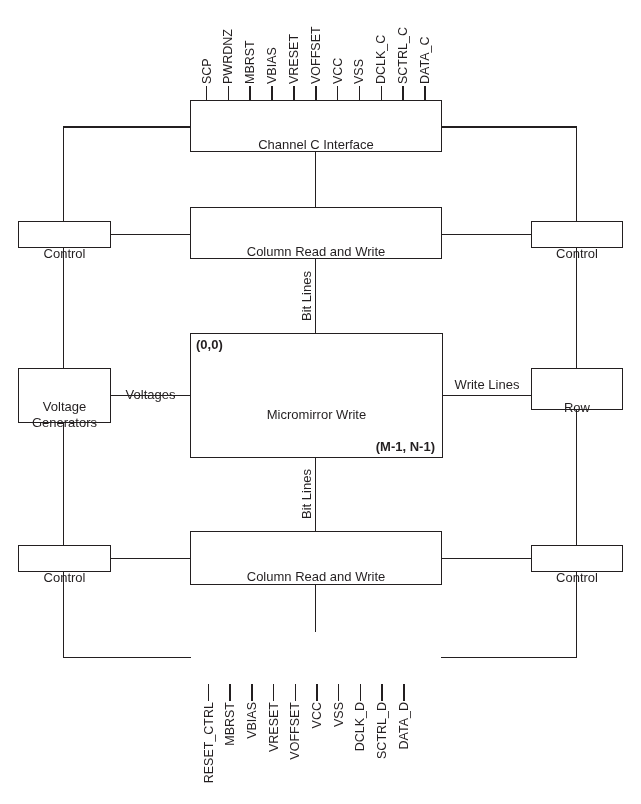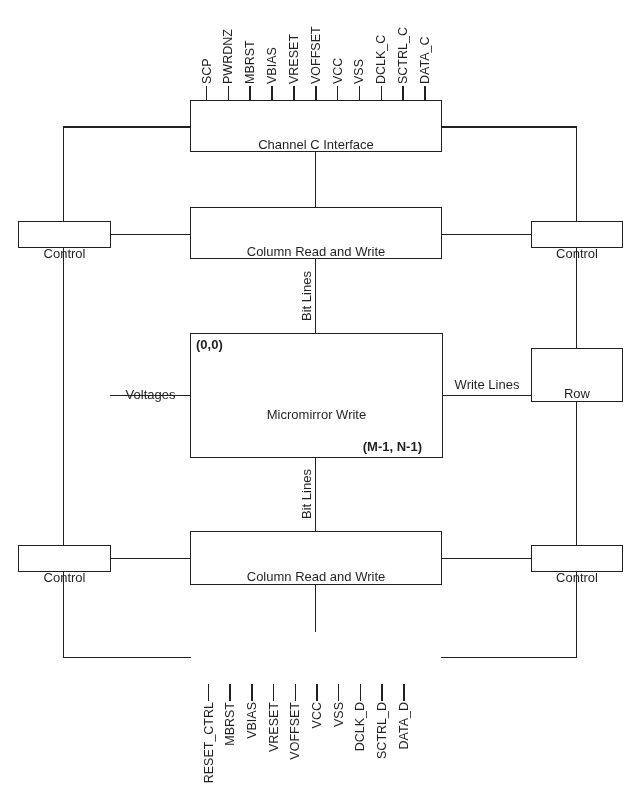--- a/index.html
+++ b/index.html
@@ -121,25 +121,28 @@
     <span class="center-label">Control</span>
   </div>
 
   <div class="box" style="left:531px;top:221px;width:92px;height:27px">
     <span class="center-label">Control</span>
   </div>
 
   <div class="box" style="left:190px;top:333px;width:253px;height:125px">
     <span class="center-label">Micromirror Write</span>
     <span class="corner" style="left:5px;top:3px">(0,0)</span>
-    <span class="corner" style="right:20px;bottom:3px">(M-1, N-1)</span>
-  </div>
-
-
-  <div class="box" style="left:531px;top:348px;width:92px;height:54px">
+    <span class="corner" style="right:7px;bottom:3px">(M-1, N-1)</span>
+  </div>
+
+  <div class="box" style="left:18px;top:368px;width:93px;height:55px">
+    <span class="center-label">Voltage Generators</span>
+  </div>
+
+  <div class="box" style="left:531px;top:368px;width:92px;height:42px">
     <span class="center-label">Row</span>
   </div>
 
   <div class="box" style="left:190px;top:531px;width:252px;height:54px">
     <span class="center-label">Column Read and Write</span>
   </div>
 
   <div class="box" style="left:18px;top:545px;width:93px;height:27px">
     <span class="center-label">Control</span>
   </div>

